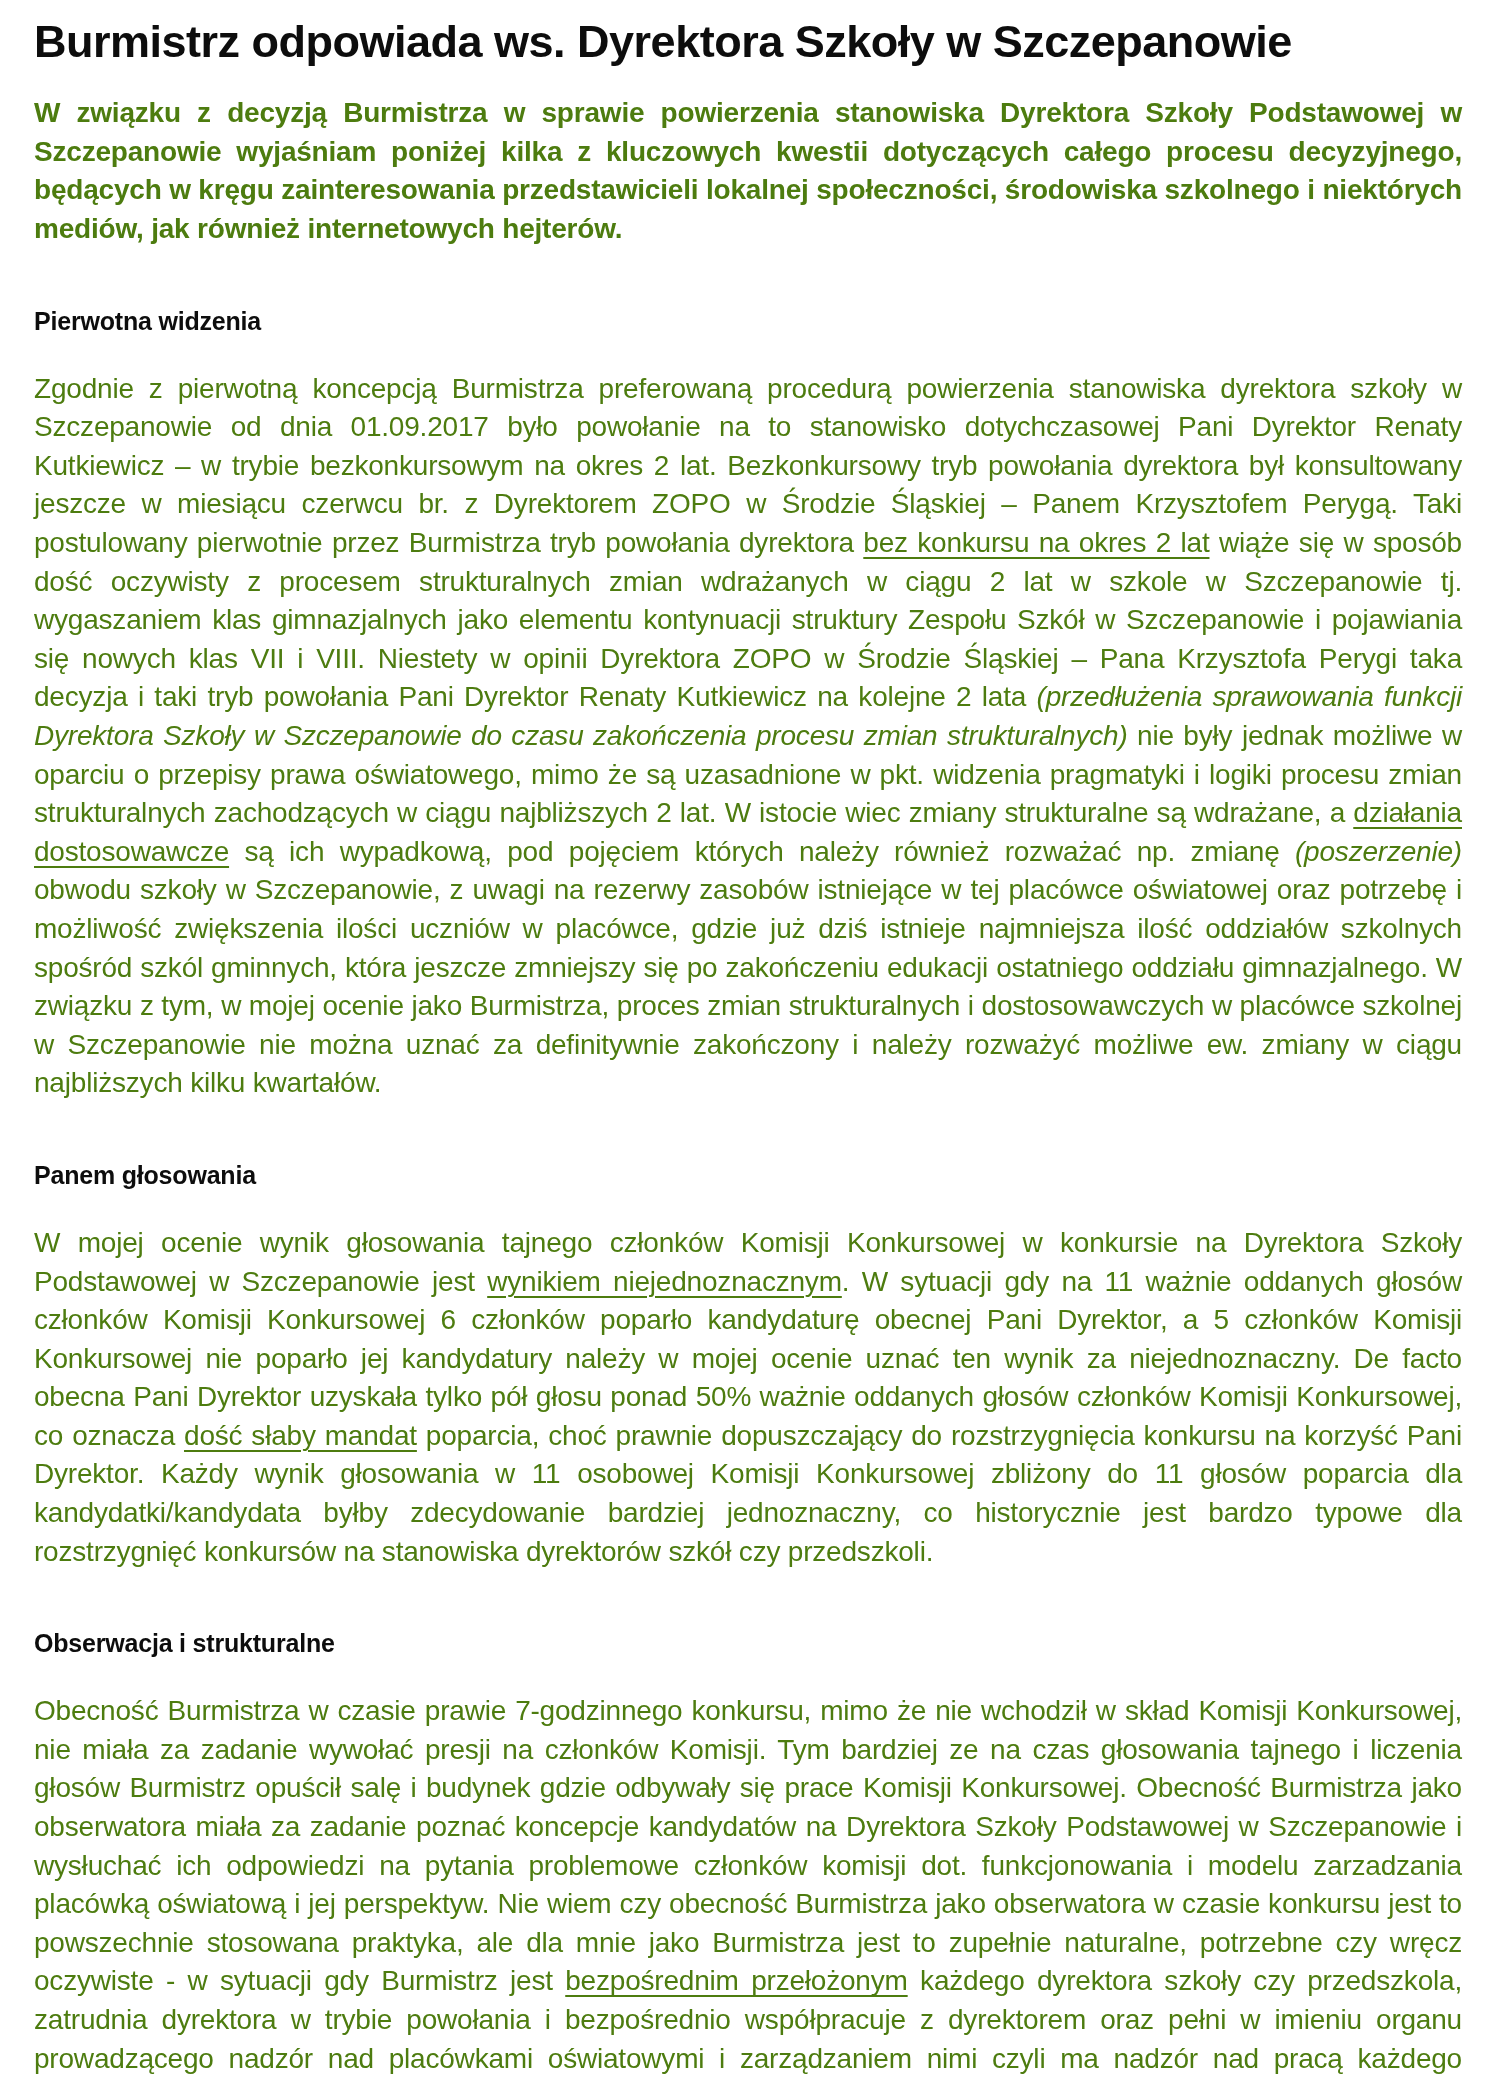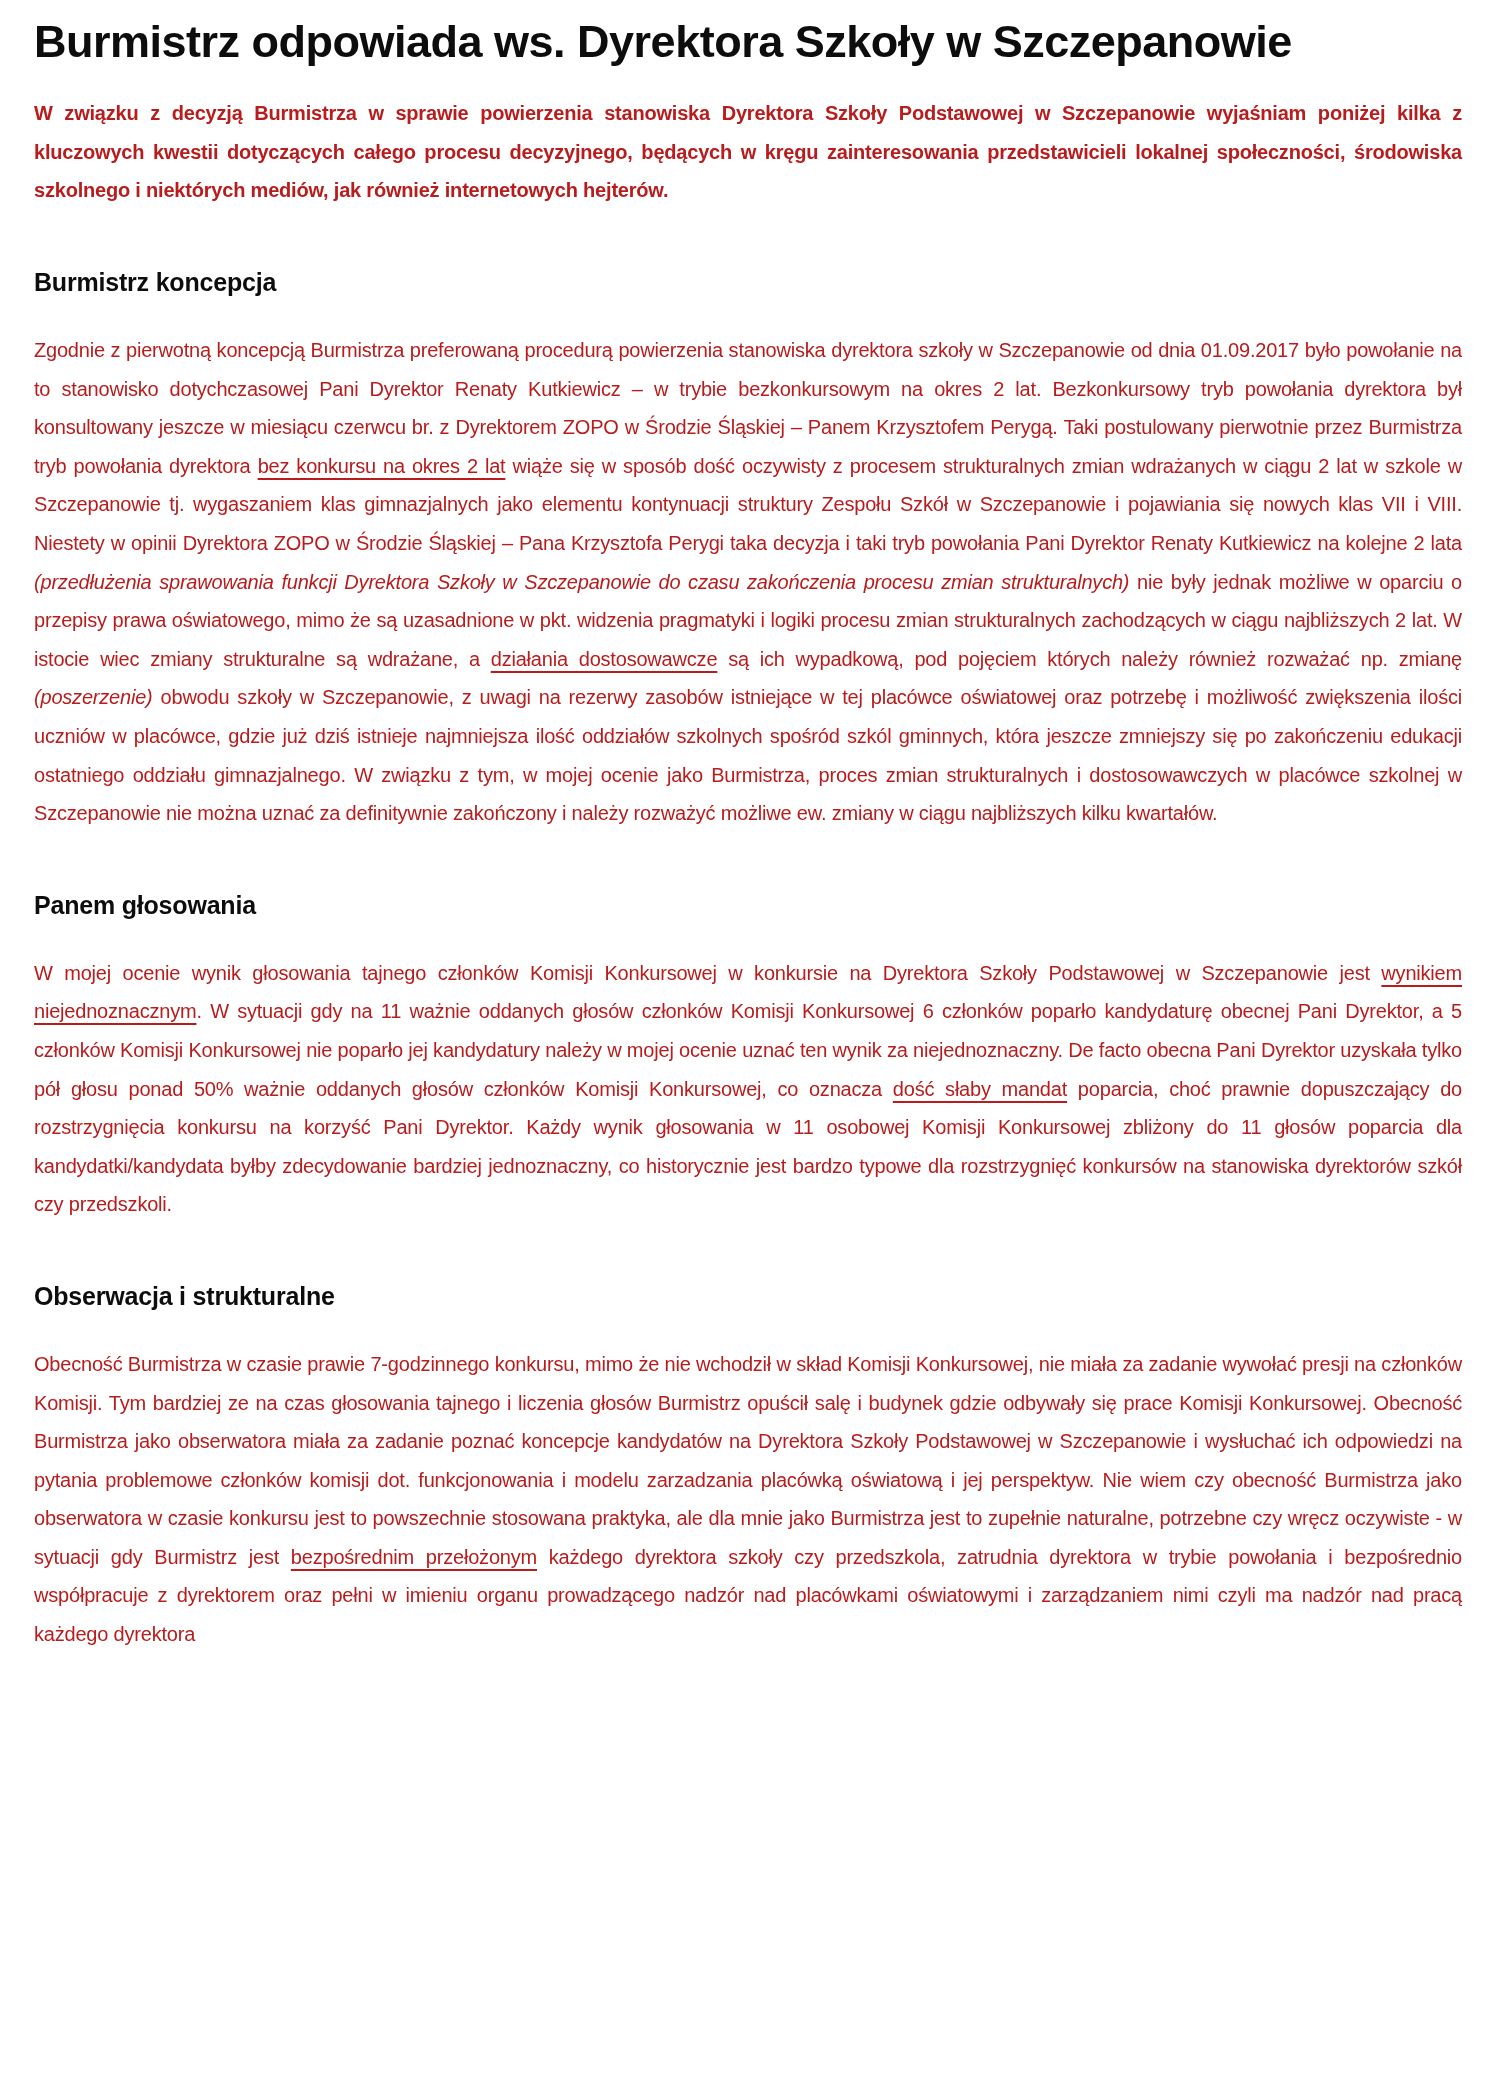--- a/index.html
+++ b/index.html
@@ -19,26 +19,26 @@
   }
   h1.doc-title {
     font-size: 45px;
     line-height: 1.25;
     font-weight: bold;
     letter-spacing: -0.5px;
     margin: 0 0 24px 0;
     color: #0d0d0d;
   }
   p.body-par {
-    font-size: 20px;
+    font-size: 28px;
     line-height: 38.6px;
     letter-spacing: -0.2px;
     text-align: justify;
     margin: 0;
-    color: #b91c1c;
+    color: #4d7c0f;
   }
   p.intro {
     font-weight: bold;
   }
   h2.sec-heading {
     font-size: 25px;
     font-weight: bold;
     letter-spacing: -0.2px;
     margin: 58px 0 34px 0;
     color: #0d0d0d;
@@ -55,21 +55,21 @@
 </head>
 <body>
 
 <div class="page">
 
   <h1 class="doc-title">Burmistrz odpowiada ws. Dyrektora Szkoły w Szczepanowie</h1>
 
   <p class="body-par intro">W związku z decyzją Burmistrza w sprawie powierzenia stanowiska Dyrektora Szkoły Podstawowej w Szczepanowie wyjaśniam poniżej kilka z kluczowych kwestii dotyczących całego procesu decyzyjnego, będących w kręgu zainteresowania przedstawicieli lokalnej społeczności, środowiska szkolnego i niektórych mediów, jak również internetowych hejterów.</p>
 
   <section>
-    <h2 class="sec-heading">Burmistrz koncepcja</h2>
+    <h2 class="sec-heading">Pierwotna widzenia</h2>
     <p class="body-par"><span>Zgodnie z pierwotną koncepcją Burmistrza preferowaną procedurą powierzenia stanowiska dyrektora szkoły w Szczepanowie od dnia 01.09.2017 było powołanie na to stanowisko dotychczasowej Pani Dyrektor Renaty Kutkiewicz – w trybie bezkonkursowym na okres 2 lat. Bezkonkursowy tryb powołania dyrektora był konsultowany jeszcze w miesiącu czerwcu br. z Dyrektorem ZOPO w Środzie Śląskiej – Panem Krzysztofem Perygą. Taki postulowany pierwotnie przez Burmistrza tryb powołania dyrektora </span><span class="u">bez konkursu na okres 2 lat</span><span> wiąże się w sposób dość oczywisty z procesem strukturalnych zmian wdrażanych w ciągu 2 lat w szkole w Szczepanowie tj. wygaszaniem klas gimnazjalnych jako elementu kontynuacji struktury Zespołu Szkół w Szczepanowie i pojawiania się nowych klas VII i VIII. Niestety w opinii Dyrektora ZOPO w Środzie Śląskiej – Pana Krzysztofa Perygi taka decyzja i taki tryb powołania Pani Dyrektor Renaty Kutkiewicz na kolejne 2 lata </span><span class="i">(przedłużenia sprawowania funkcji  Dyrektora Szkoły w Szczepanowie do czasu zakończenia procesu zmian strukturalnych)</span><span> nie były jednak możliwe w oparciu o przepisy prawa oświatowego, mimo że są uzasadnione w pkt. widzenia pragmatyki i logiki procesu zmian strukturalnych zachodzących w ciągu najbliższych 2 lat. W istocie wiec zmiany strukturalne są wdrażane, a </span><span class="u">działania dostosowawcze</span><span> są ich wypadkową, pod pojęciem których należy również rozważać np. zmianę </span><span class="i">(poszerzenie)</span><span> obwodu szkoły w Szczepanowie, z uwagi na rezerwy zasobów istniejące w tej placówce oświatowej oraz potrzebę i możliwość zwiększenia ilości uczniów w  placówce, gdzie już dziś istnieje najmniejsza ilość oddziałów szkolnych spośród szkól gminnych, która jeszcze zmniejszy się po zakończeniu edukacji ostatniego oddziału gimnazjalnego. W związku z tym, w mojej ocenie jako Burmistrza, proces zmian strukturalnych i dostosowawczych w placówce szkolnej w Szczepanowie nie można uznać za definitywnie zakończony i należy rozważyć możliwe ew. zmiany w ciągu najbliższych kilku kwartałów.</span></p>
   </section>
 
   <section>
     <h2 class="sec-heading">Panem głosowania</h2>
     <p class="body-par"><span>W mojej ocenie wynik głosowania tajnego członków Komisji Konkursowej w konkursie na Dyrektora Szkoły Podstawowej w Szczepanowie jest </span><span class="u">wynikiem niejednoznacznym</span><span>. W sytuacji gdy na 11 ważnie oddanych głosów członków Komisji Konkursowej 6 członków poparło kandydaturę obecnej Pani Dyrektor, a 5 członków Komisji Konkursowej nie poparło jej kandydatury należy w mojej ocenie uznać ten wynik za niejednoznaczny. De facto obecna Pani Dyrektor uzyskała tylko pół głosu ponad 50% ważnie oddanych głosów członków Komisji Konkursowej, co oznacza </span><span class="u">dość słaby mandat</span><span> poparcia, choć prawnie dopuszczający do rozstrzygnięcia konkursu na korzyść Pani Dyrektor. Każdy wynik głosowania w 11 osobowej Komisji Konkursowej zbliżony do 11 głosów poparcia dla kandydatki/kandydata byłby zdecydowanie bardziej jednoznaczny, co historycznie jest bardzo typowe dla rozstrzygnięć konkursów na stanowiska dyrektorów szkół czy przedszkoli.</span></p>
   </section>
 
   <section>
     <h2 class="sec-heading">Obserwacja i strukturalne</h2>

